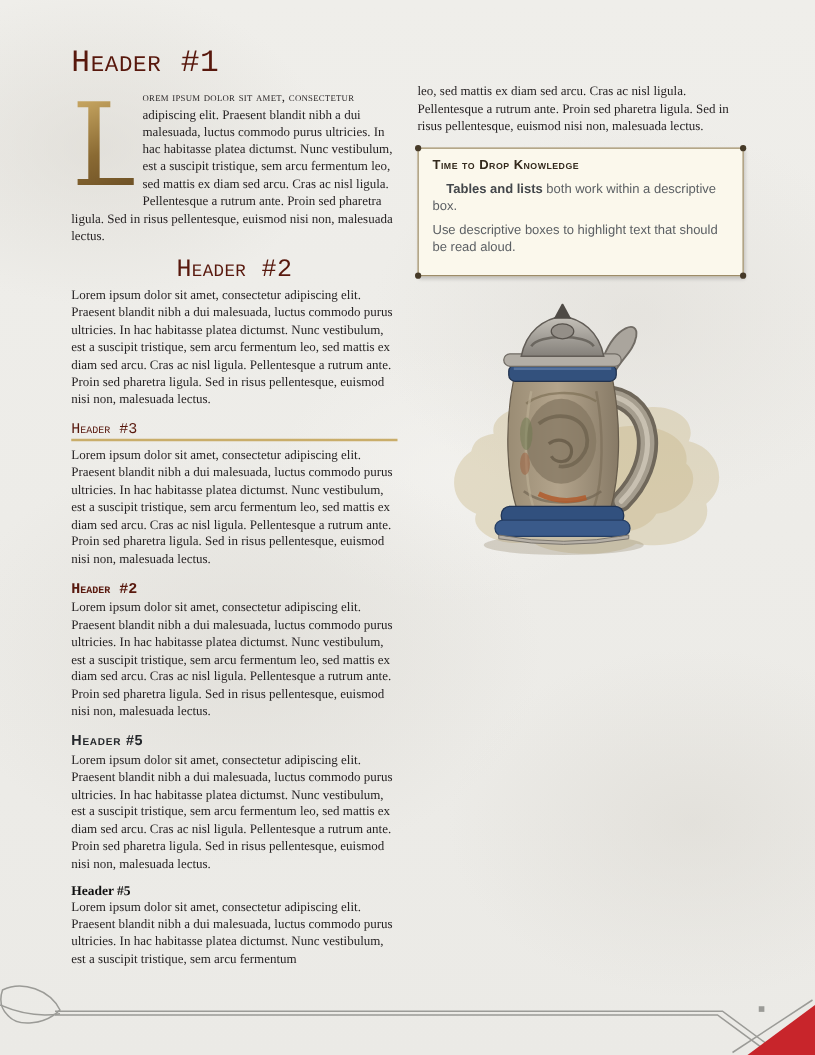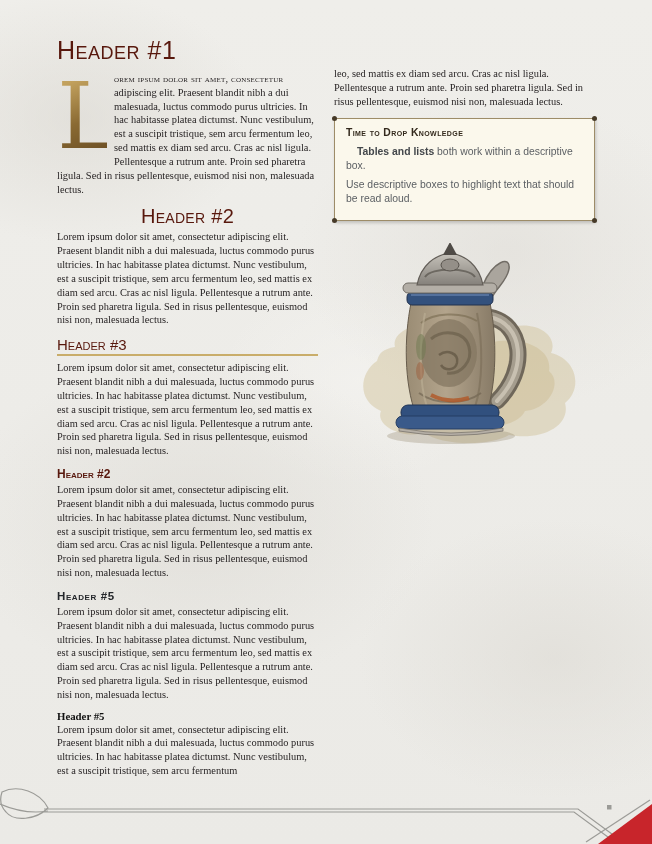--- a/index.html
+++ b/index.html
@@ -10,24 +10,24 @@
       radial-gradient(ellipse 260px 180px at 12% 14%, rgba(216,213,206,.55), transparent 70%),
       radial-gradient(ellipse 300px 220px at 78% 30%, rgba(221,218,212,.5), transparent 70%),
       radial-gradient(ellipse 340px 240px at 30% 62%, rgba(214,211,204,.45), transparent 70%),
       radial-gradient(ellipse 280px 200px at 85% 78%, rgba(218,215,208,.5), transparent 70%),
       radial-gradient(ellipse 200px 150px at 55% 45%, rgba(245,244,241,.6), transparent 70%),
       linear-gradient(#efeeea,#ebeae6);
   }
   .columns{position:absolute;top:36px;left:57px;width:538px;display:flex;gap:16px;}
   .col{width:261px;}
   .col p{margin:0 0 5px;font-size:10.4px;line-height:1.33;text-align:left;}
-  h1,h2,h3,h4{font-family:Liberation Sans, sans-serif;color:#58180d;font-variant:small-caps;font-weight:normal;}
+  h1,h2,h3,h4{font-family:Liberation Mono, monospace;color:#58180d;font-variant:small-caps;font-weight:normal;}
   h1{font-size:25px;margin:0 0 7px;letter-spacing:.5px;}
   h2{font-size:20px;margin:9px 0 2px;letter-spacing:.3px;text-align:center;}
-  h3{font-size:15px;margin:9px 0 5px;border-bottom:2px solid #c9ad6a;padding-bottom:1px;}
+  h3{font-size:12px;margin:9px 0 5px;border-bottom:2px solid #c9ad6a;padding-bottom:1px;}
   h4{font-size:12px;margin:9px 0 2px;font-weight:bold;}
   h5{font-family:"Liberation Sans",sans-serif;font-variant:small-caps;font-size:11.5px;color:#24272b;
      letter-spacing:.6px;margin:10px 0 3px;font-weight:bold;}
   h6{font-family:"Liberation Serif",serif;font-size:10.8px;color:#111;margin:8px 0 1px;font-weight:bold;}
   .dropcap{
     float:left;font-size:92px;line-height:82px;width:50px;margin:4px 7px 4px 0;
     font-family:"DejaVu Serif",serif;
     background:linear-gradient(160deg,#c3a25e 10%,#8a6a33 55%,#6f5226 90%);
     -webkit-background-clip:text;background-clip:text;color:transparent;
   }

